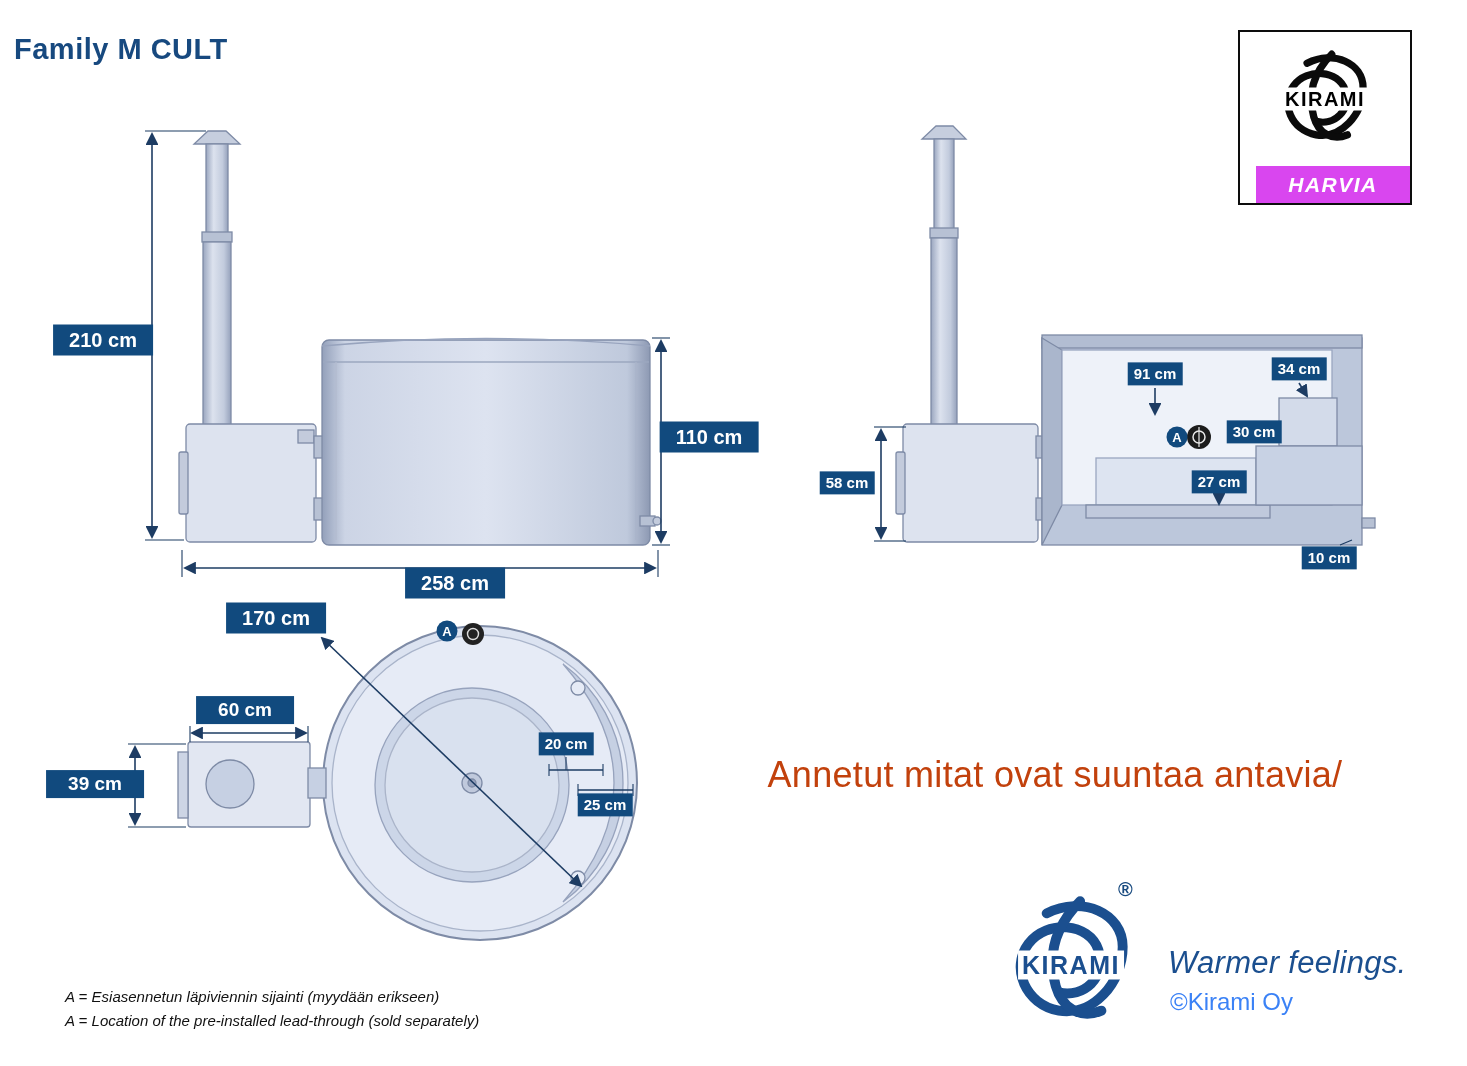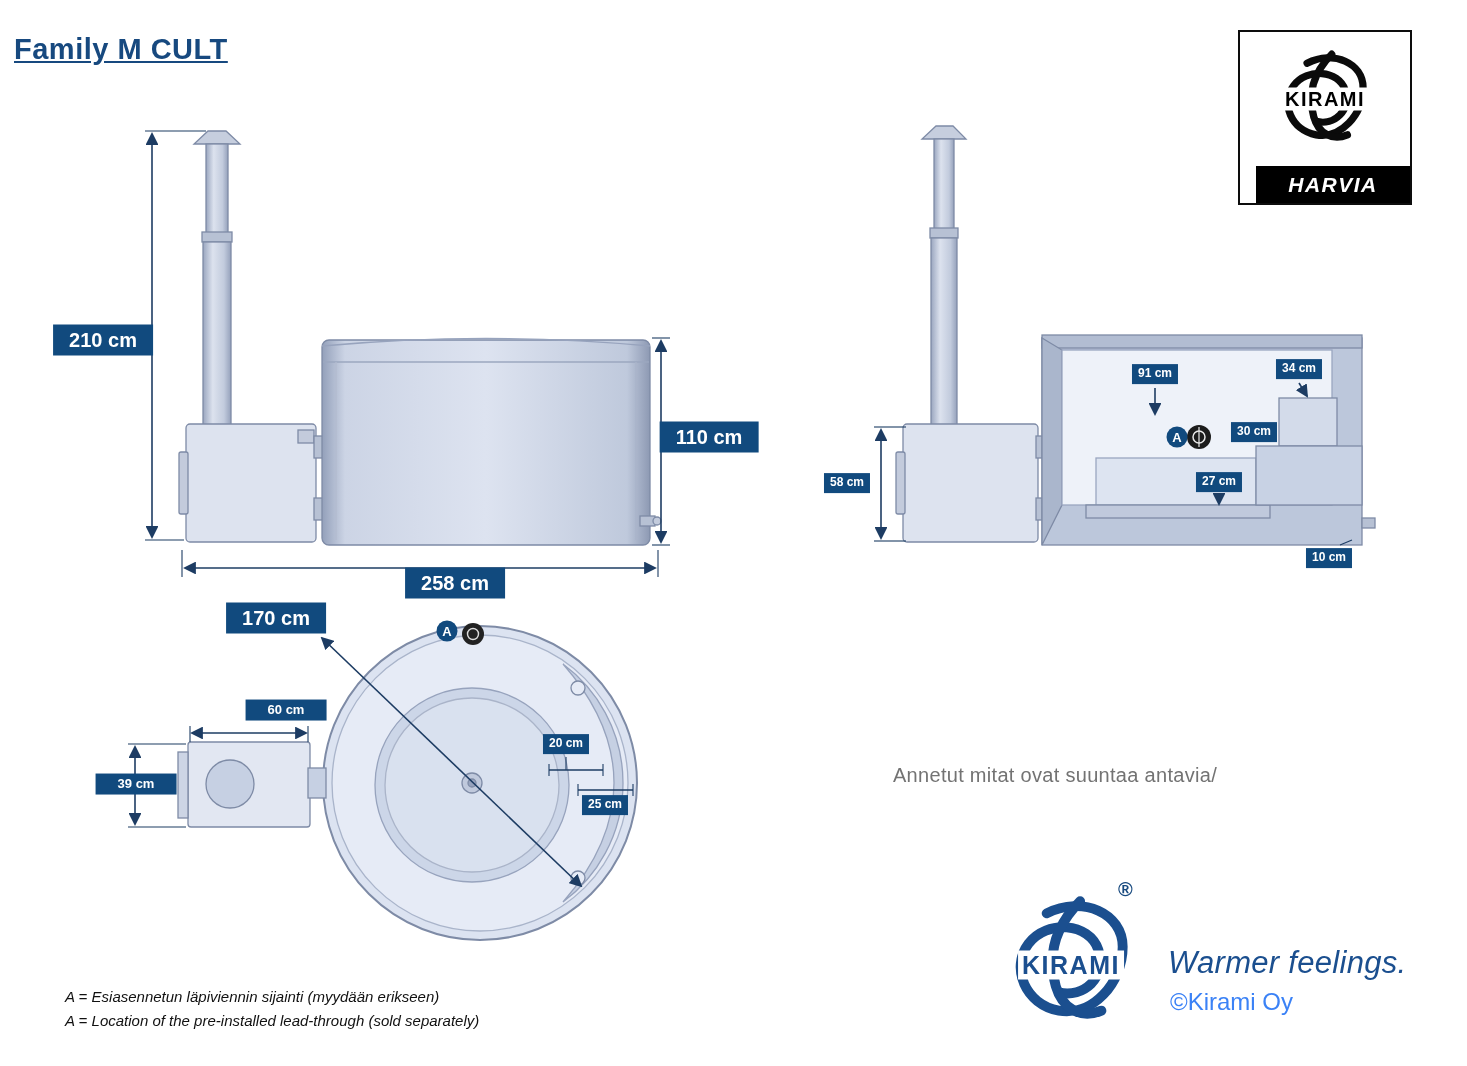--- a/index.html
+++ b/index.html
@@ -1,49 +1,49 @@
 <!DOCTYPE html>
 <html><head>
 <meta charset="utf-8">
 <style>
   html,body{margin:0;padding:0;background:#fff;}
   body{width:1467px;height:1066px;position:relative;overflow:hidden;
        font-family:"Liberation Sans",sans-serif;color:#1a1a1a;}
   
   .page-title{position:absolute;left:14px;top:14px;font-size:29px;font-weight:bold;
-              color:#17497f;letter-spacing:.5px;text-decoration:underline;}
+              color:#17497f;letter-spacing:.5px;}
   
   .drawing{position:absolute;left:0;top:0;}
   .dl{stroke:#1d3c63;stroke-width:1.6;fill:none;}
   .ext{stroke:#1d3c63;stroke-width:1.1;fill:none;}
   
   .dim-label{position:absolute;transform:translate(-50%,-50%);background:#114a7e;color:#fff;
-             font-weight:bold;font-size:12px;padding:3px 6px;white-space:nowrap;line-height:1.15;}
-  .dim-label.md{font-size:13px;padding:3px 22px;margin-left:41px;}
+             font-weight:bold;font-size:15px;padding:3px 6px;white-space:nowrap;line-height:1.15;}
+  .dim-label.md{font-size:19px;padding:3px 22px;}
   .dim-label.lg{font-size:20px;padding:4px 16px;}
   
   .a-badge{position:absolute;transform:translate(-50%,-50%);width:21px;height:21px;border-radius:50%;
            background:#114a7e;color:#fff;font-size:13px;font-weight:bold;display:flex;
            align-items:center;justify-content:center;}
   
   .header-logo{position:absolute;left:1238px;top:30px;width:174px;height:175px;background:#fff;
                border:2px solid #0d0d0d;box-sizing:border-box;}
   .hl-top{position:relative;height:134px;display:flex;align-items:center;justify-content:center;}
   .hl-top svg{width:112px;height:112px;}
   .hl-brand{position:absolute;left:50%;top:50%;transform:translate(-50%,-50%);font-weight:bold;
             font-size:20px;letter-spacing:1.5px;color:#000;background:#fff;padding:0 3px;}
-  .hl-band{position:absolute;left:16px;right:0;bottom:0;height:37px;background:#000000;color:#fff;
+  .hl-band{position:absolute;left:16px;right:0;bottom:0;height:37px;background:#d946ef;color:#fff;
            display:flex;align-items:center;justify-content:center;font-weight:bold;font-style:italic;
            font-size:21px;letter-spacing:1.5px;}
   .knot{fill:none;stroke-linecap:round;stroke-linejoin:round;}
   .knot.black{stroke:#0b0b0b;stroke-width:6.5;}
   .knot.blue{stroke:#1b4f8f;stroke-width:6.5;}
   
   .notice{position:absolute;left:705px;top:756px;width:700px;text-align:center;
-          font-size:20px;color:#737373;letter-spacing:.3px;}
+          font-size:36px;color:#c2410c;letter-spacing:.3px;}
   .notice div{line-height:38px;}
   
   .footnote{position:absolute;left:65px;font-size:15px;font-style:italic;color:#111;}
   .footnote b{font-weight:normal;}
   
   .footer-logo{position:absolute;left:995px;top:886px;width:152px;height:152px;}
   .footer-logo svg{width:152px;height:152px;}
   .fl-brand{position:absolute;left:50%;top:52%;transform:translate(-50%,-50%);font-weight:bold;
             font-size:25px;letter-spacing:1.5px;color:#1b4f8f;background:#fff;padding:0 4px;}
   .fl-reg{position:absolute;left:1118px;top:878px;font-size:20px;color:#17497f;font-weight:bold;}

